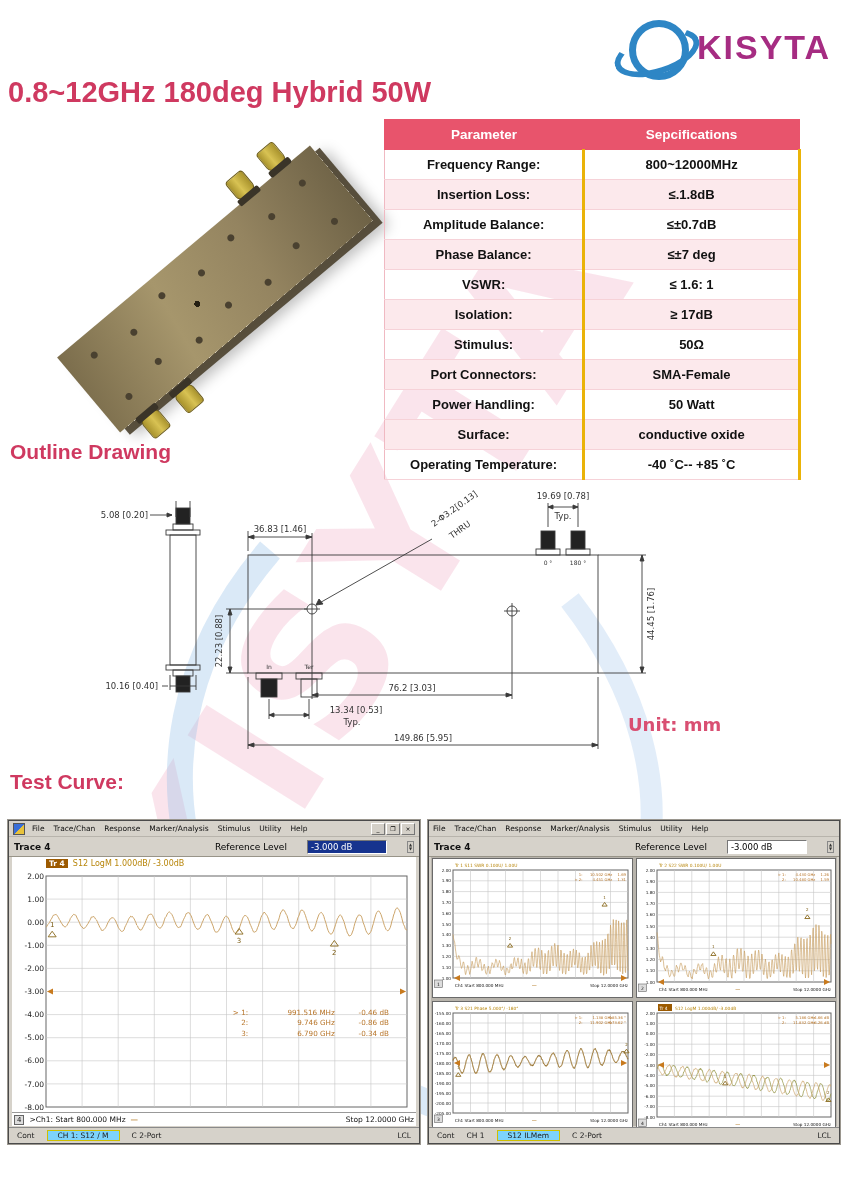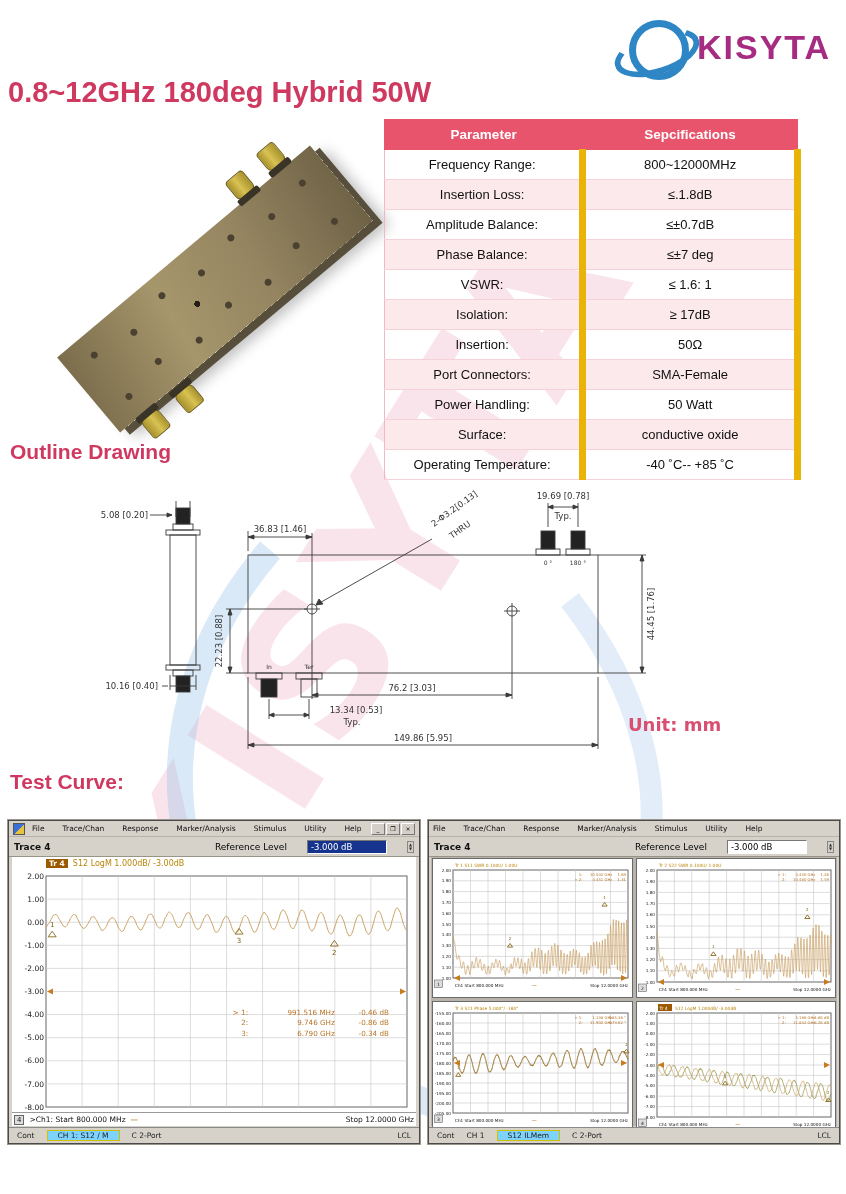--- a/index.html
+++ b/index.html
@@ -44,36 +44,36 @@
     box-shadow:6px 8px 0 rgba(74,64,44,0.9),10px 14px 14px rgba(0,0,0,0.25);}
   .cap{position:absolute;width:20px;height:22px;border-radius:4px 4px 6px 6px;
     background:linear-gradient(90deg,#a8922c,#d8c253 45%,#a8922c);border:1px solid #6e5d18;}
   .cap::after{content:"";position:absolute;left:-3px;bottom:-6px;width:26px;height:7px;background:#3a3428;border-radius:2px;}
   .cap.c1{left:282px;top:-28px;} .cap.c2{left:240px;top:-28px;transform:translateY(2px);}
   .cap.c3{left:22px;top:102px;transform:rotate(180deg);} .cap.c4{left:64px;top:102px;transform:rotate(180deg) translateY(-2px);}
 
   
   .spec{position:absolute;left:384px;top:119px;width:417px;border-collapse:collapse;z-index:3;font-family:"Liberation Sans",sans-serif;padding-left:40px;}
   .spec th{background:#e8546c;color:#fff;font-size:13.5px;font-weight:bold;height:27px;border:1px solid #e8546c;}
-  .spec td{font-size:13px;font-weight:normal;color:#111;text-align:center;height:27px;border-left:1px solid #f0b9c2;border-right:7px solid #eab308;border-bottom:1px solid #f6d2d8;}
+  .spec td{font-size:13px;font-weight:bold;color:#111;text-align:center;height:27px;border-left:1px solid #f0b9c2;border-right:3px solid #eab308;border-bottom:1px solid #f6d2d8;}
   .spec tr.alt td{background:#fce9ec;}
   .spec td.p{width:48%;}
   .spec{border:1px solid #f0b9c2;}
 
   
   .outline{position:absolute;left:0px;top:487px;z-index:2;}
   .outline text{fill:#333;font-size:8px;font-family:"DejaVu Sans",sans-serif;}
   .outline .dim{font-size:8.5px;}
   .outline .tiny{font-size:6px;}
 
   
   .win{position:absolute;width:410px;height:322px;background:#d6d2ca;border:1px solid #4a4a4a;outline:1px solid #9a968e;z-index:3;}
   .titlebar{height:15px;display:flex;align-items:center;gap:7px;padding:0 4px;background:#d6d2ca;}
   .appicon{width:10px;height:10px;background:linear-gradient(135deg,#3a6fd8 50%,#e8c23a 50%);border:1px solid #555;}
-  .menu{display:flex;gap:18px;font-size:7.5px;color:#111;}
+  .menu{display:flex;gap:9px;font-size:7.5px;color:#111;}
   .winbtns{margin-left:auto;display:flex;gap:1px;}
   .winbtn{width:12px;height:10px;font-size:6px;line-height:9px;text-align:center;background:#d4d0c8;border:1px solid;border-color:#fff #777 #777 #fff;}
   .refrow{height:19px;display:flex;align-items:center;font-size:9px;gap:20px;padding:0 5px;border-top:1px solid #b8b4ac;border-bottom:1px solid #989488;}
   .tracelbl{font-weight:bold;color:#111;}
   .reflbl{margin-left:auto;}
   .refinput{width:72px;font-size:8.5px;padding:1px 3px;border:1px solid;border-color:#777 #fff #fff #777;}
   .refinput.blue{background:#16338e;color:#fff;}
   .refinput.white{background:#fff;color:#000;}
   .spinner{display:inline-flex;flex-direction:column;font-size:4px;line-height:4px;color:#333;background:#d4d0c8;border:1px solid #888;padding:1px;}
   .tracetitle{height:13px;background:#fff;display:flex;align-items:center;gap:5px;margin:0 3px;padding-left:34px;font-size:8px;}
@@ -144,21 +144,21 @@
         </tr>
     <tr>
           <td class="p">VSWR:</td>
           <td>≤ 1.6: 1</td>
         </tr>
     <tr class="alt">
           <td class="p">Isolation:</td>
           <td>≥ 17dB</td>
         </tr>
     <tr>
-          <td class="p">Insertion:</td>
+          <td class="p">Stimulus:</td>
           <td>50Ω</td>
         </tr>
     <tr class="alt">
           <td class="p">Port Connectors:</td>
           <td>SMA-Female</td>
         </tr>
     <tr>
           <td class="p">Power Handling:</td>
           <td>50 Watt</td>
         </tr>

